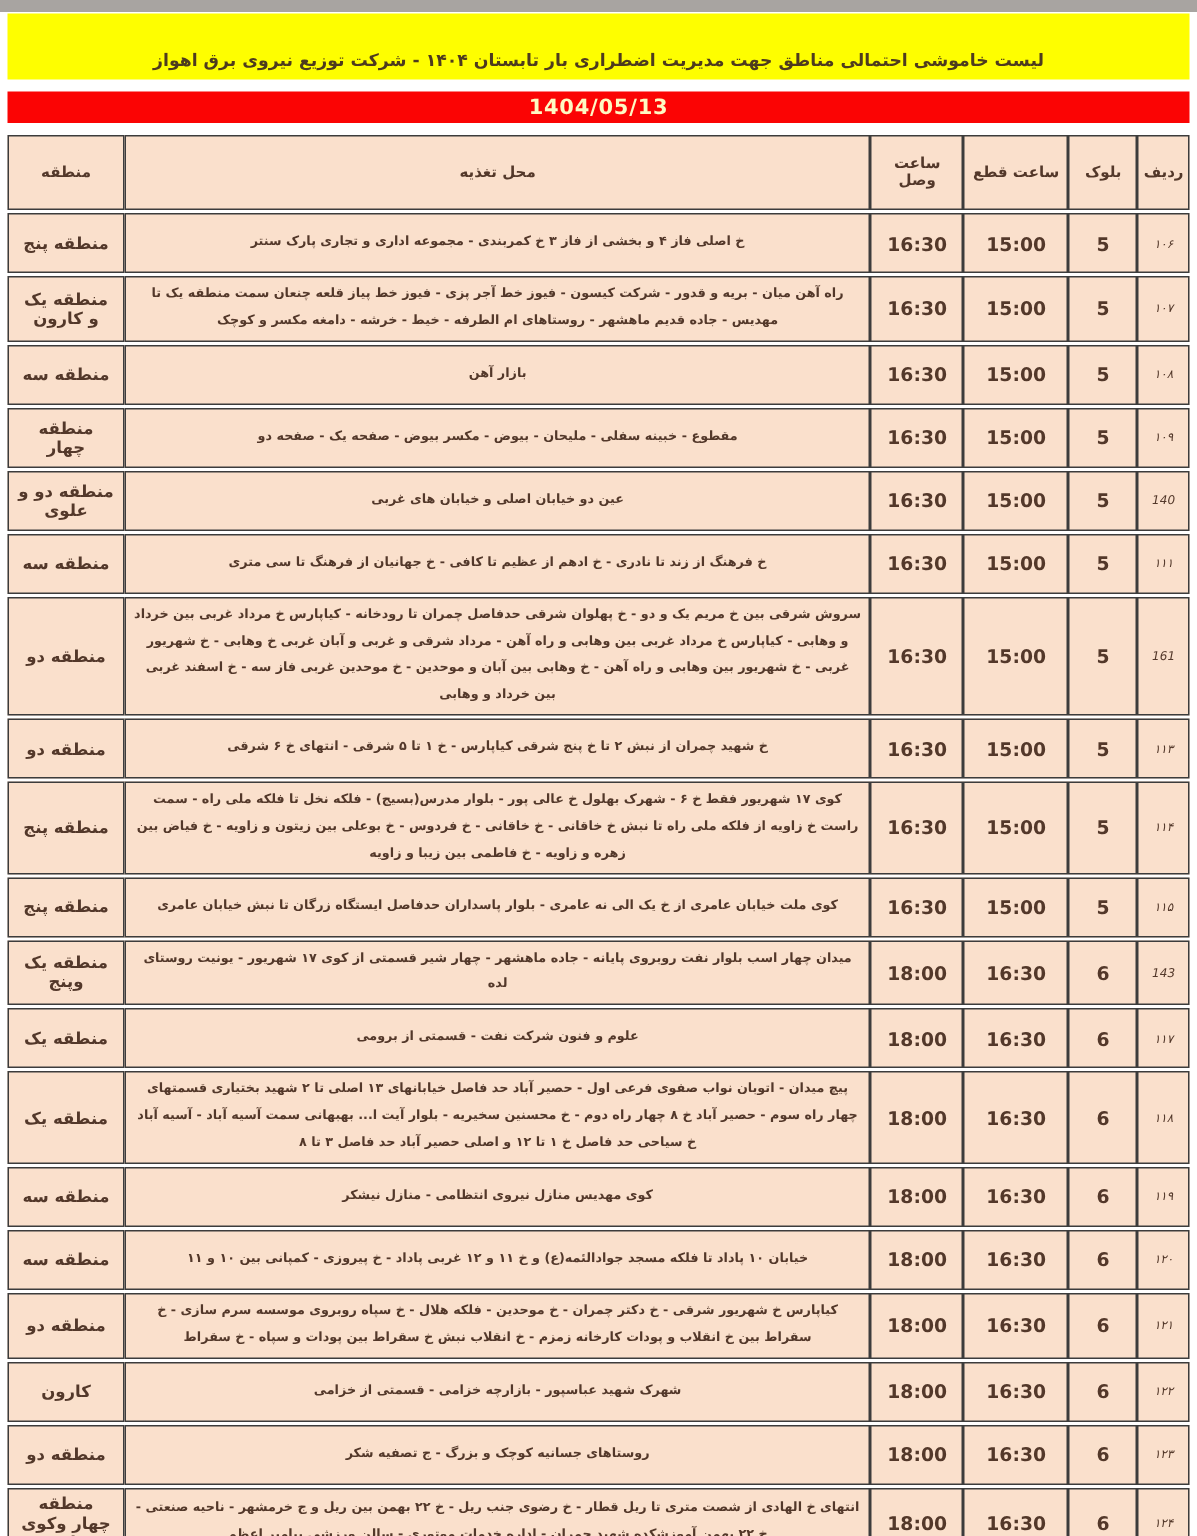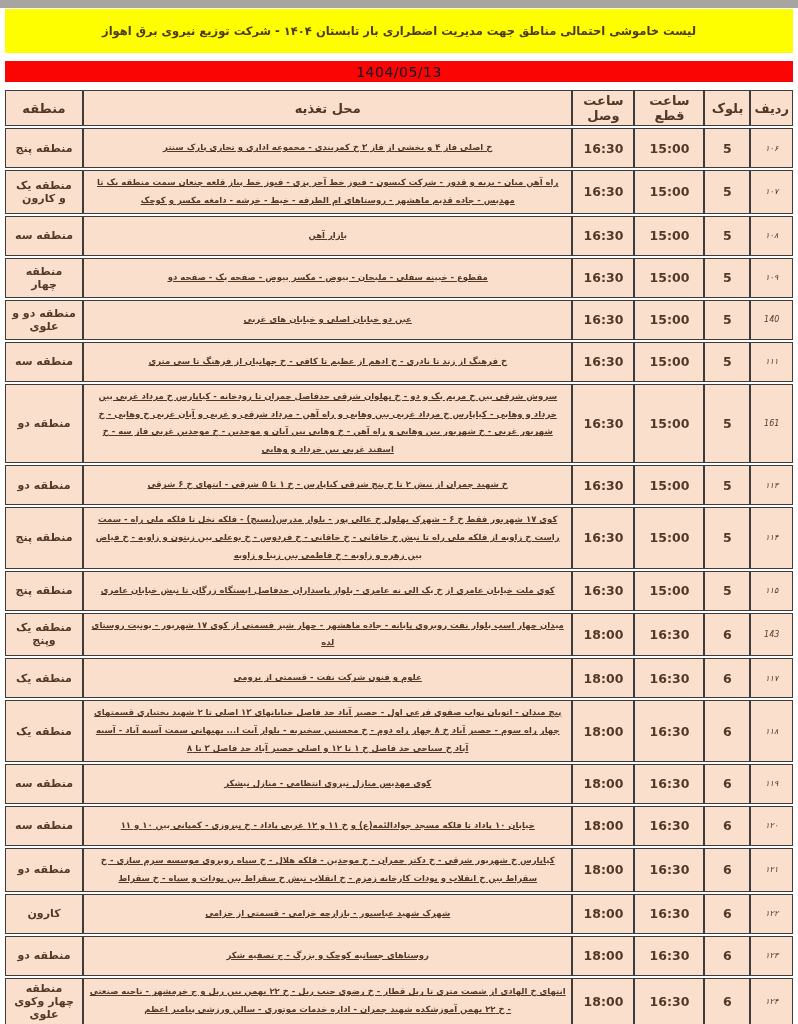--- a/index.html
+++ b/index.html
@@ -11,74 +11,74 @@
     direction: rtl;
   }
   .top-strip {
     width: 798px; height: 8px;
     background: #a8a4a1;
   }
   .title-bar {
     margin: 1px 5px 0 5px;
     background: #fefe00;
     min-height: 44px;
-    display: flex; align-items: center; justify-content: center;
+    display: flex; align-items: flex-end; justify-content: center;
     padding: 6px 10px;
   }
   .title-bar .title-text {
     color: #4e3b1e;
     font-size: 11.5px;
     font-weight: bold;
     text-align: center;
   }
   .date-bar {
     margin: 8px 5px 0 5px;
     background: #fb0404;
     height: 21px;
     display: flex; align-items: center; justify-content: center;
   }
   .date-bar .date-text {
-    color: #0f172a;
+    color: #fef9c3;
     font-size: 14px;
-    font-weight: normal;
+    font-weight: bold;
     letter-spacing: 0.5px;
     direction: ltr;
     text-align: right;
   }
   .table-wrap { margin: 6px 5px 6px 5px; }
   table.outage {
     width: 100%;
     border-collapse: separate;
     border-spacing: 0 2px;
     background: #ffffff;
   }
   table.outage th, table.outage td {
     border: 1px solid #3c3c3c;
     background: #fae0cc;
     color: #53382a;
     vertical-align: middle;
     text-align: center;
   }
   table.outage thead th {
-    font-size: 13px;
+    font-size: 10px;
     font-weight: bold;
     height: 20px;
-    padding: 2px 3px;
+    padding: 13px 3px;
   }
   table.outage tbody td { height: 40px; padding: 3px 5px; }
   .col-row     { width: 24px; }
   .col-block   { width: 46px; }
   .col-cut     { width: 70px; }
   .col-restore { width: 62px; }
   .col-loc     { width: auto; }
   .col-region  { width: 78px; }
   td.td-rownum { font-size: 8px; color: #5a4638; font-style: italic; }
   td.td-block  { font-size: 12.5px; font-weight: bold; color: #101010; direction: ltr; }
   td.td-time   { font-size: 12.5px; font-weight: bold; color: #101010; direction: ltr; }
-  td.td-loc    { font-size: 8.5px; font-weight: bold; line-height: 2.1; padding: 3px 8px; text-decoration: underline; }
+  td.td-loc    { font-size: 8.5px; font-weight: bold; line-height: 2.1; padding: 3px 8px; }
   td.td-region { font-size: 11px;  font-weight: bold; }
 </style>
 </head>
 <body>
 
 <div class="top-strip"></div>
 
 <div class="title-bar">
   <div class="title-text">لیست خاموشی احتمالی مناطق جهت مدیریت اضطراری بار تابستان ۱۴۰۴ - شرکت توزیع نیروی برق اهواز</div>
 </div>

